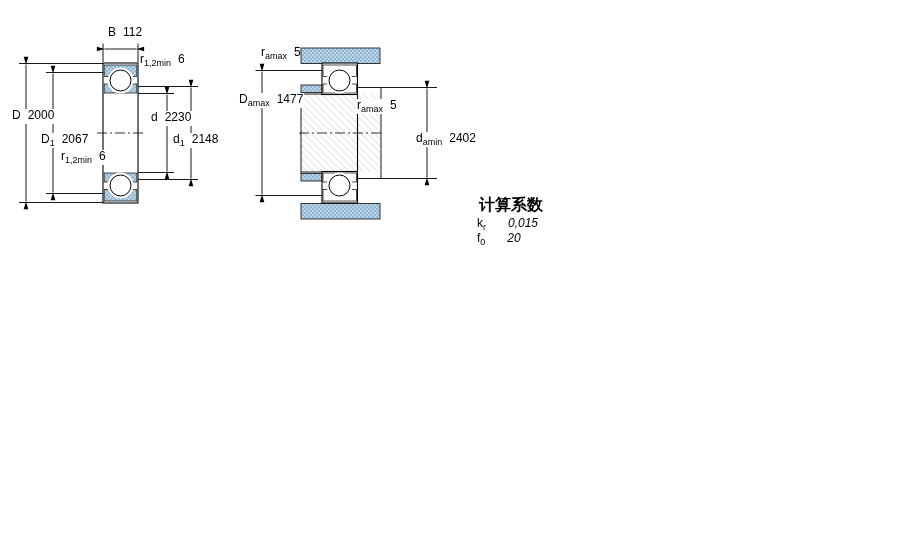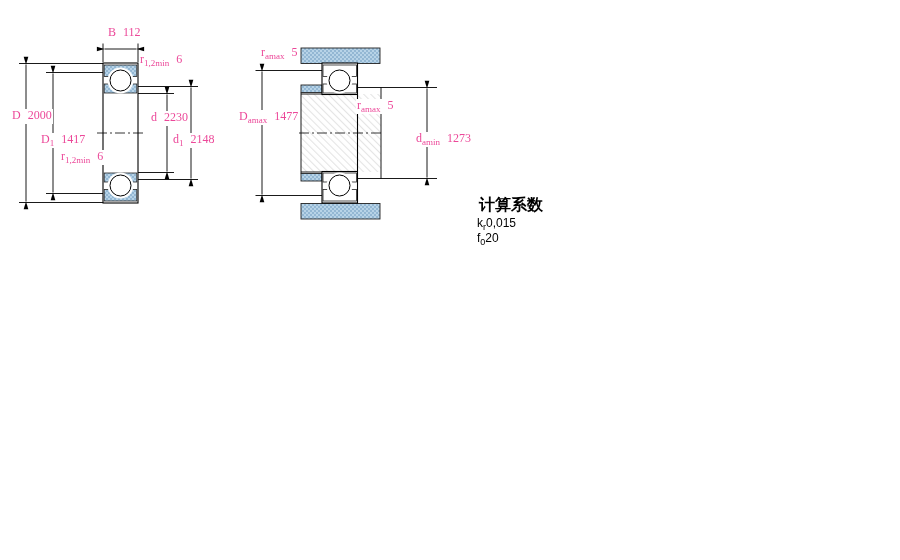--- a/index.html
+++ b/index.html
@@ -10,40 +10,39 @@
     overflow:hidden;
     font-family:"Liberation Sans","DejaVu Sans",sans-serif;
     color:#000;
   }
   #drawing-svg{position:absolute;left:0;top:0;}
   .lbl{
     position:absolute;
     white-space:nowrap;
     font-size:12px;
     line-height:13px;
-    color:#ec4899;
-    font-family:Liberation Serif, serif;
+    color:#000000;
   }
   .wb{background:#fff;padding:0 1px;}
   .lbl sub{font-size:9px;line-height:1;}
   .lbl .val{margin-left:7px;}
   .calc-title{
     position:absolute;
     font-size:16px;
     font-weight:bold;
     white-space:nowrap;
   }
   .calc-row{
     position:absolute;
     font-size:12px;
     line-height:13px;
     white-space:nowrap;
   }
   .calc-row sub{font-size:9px;line-height:1;}
-  .calc-row .val{margin-left:0;}
+  .calc-row .val{margin-left:22px;font-style:italic;}
 </style>
 </head>
 <body>
 
 <div id="screen">
 
   <svg id="drawing-svg" width="520" height="260" viewBox="0 0 520 260">
     <defs>
       <pattern id="pat-steel" width="4" height="4" patternUnits="userSpaceOnUse">
         <rect width="4" height="4" fill="#b7d3e7"></rect>
@@ -135,43 +134,43 @@
   <div class="lbl wb" style="left:107px;top:26px">
     <span>B</span><sub></sub><span class="val">112</span>
   </div>
   <div class="lbl" style="left:140px;top:53px">
     <span>r</span><sub>1,2min</sub><span class="val">6</span>
   </div>
   <div class="lbl wb" style="left:11px;top:109px">
     <span>D</span><sub></sub><span class="val">2000</span>
   </div>
   <div class="lbl wb" style="left:40px;top:133px">
-    <span>D</span><sub>1</sub><span class="val">1417</span>
+    <span>D</span><sub>1</sub><span class="val">2067</span>
   </div>
   <div class="lbl wb" style="left:60px;top:150px">
     <span>r</span><sub>1,2min</sub><span class="val">6</span>
   </div>
   <div class="lbl wb" style="left:150px;top:111px">
     <span>d</span><sub></sub><span class="val">2230</span>
   </div>
   <div class="lbl wb" style="left:172px;top:133px">
     <span>d</span><sub>1</sub><span class="val">2148</span>
   </div>
 
   <div class="lbl" style="left:261px;top:46px">
     <span>r</span><sub>amax</sub><span class="val">5</span>
   </div>
-  <div class="lbl wb" style="left:238px;top:110px">
+  <div class="lbl wb" style="left:238px;top:93px">
     <span>D</span><sub>amax</sub><span class="val">1477</span>
   </div>
   <div class="lbl wb" style="left:356px;top:99px">
     <span>r</span><sub>amax</sub><span class="val">5</span>
   </div>
   <div class="lbl wb" style="left:415px;top:132px">
-    <span>d</span><sub>amin</sub><span class="val">1273</span>
+    <span>d</span><sub>amin</sub><span class="val">2402</span>
   </div>
 
   <div class="calc-title" style="left:479px;top:195px">计算系数</div>
   <div class="calc-row" style="left:477px;top:217px">
     <span>k</span><sub>r</sub><span class="val">0,015</span>
   </div>
   <div class="calc-row" style="left:477px;top:232px">
     <span>f</span><sub>0</sub><span class="val">20</span>
   </div>
 

